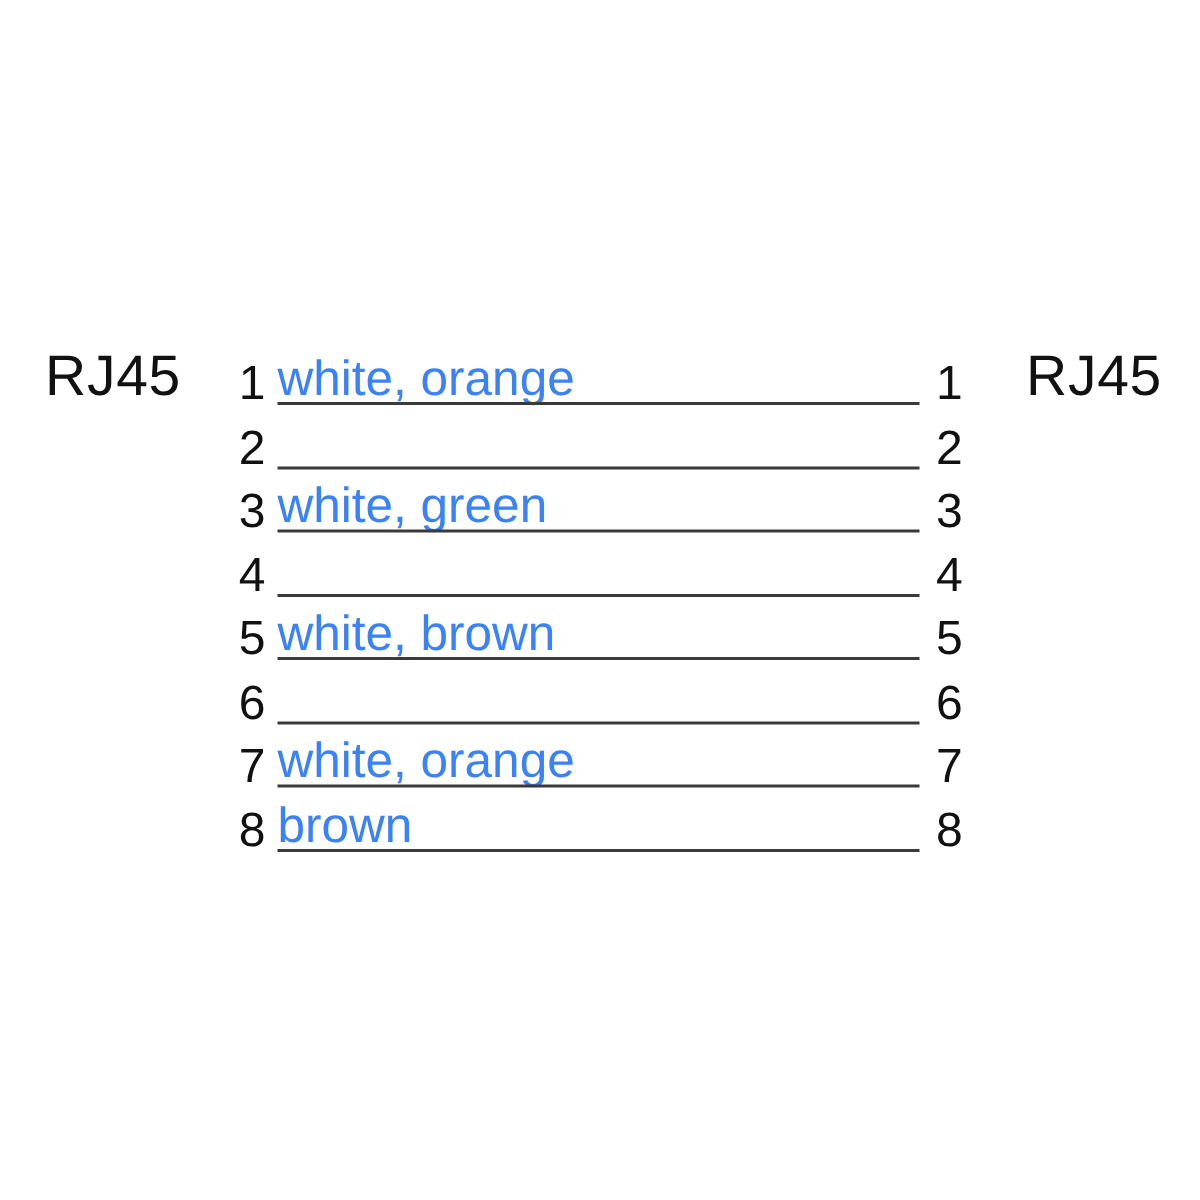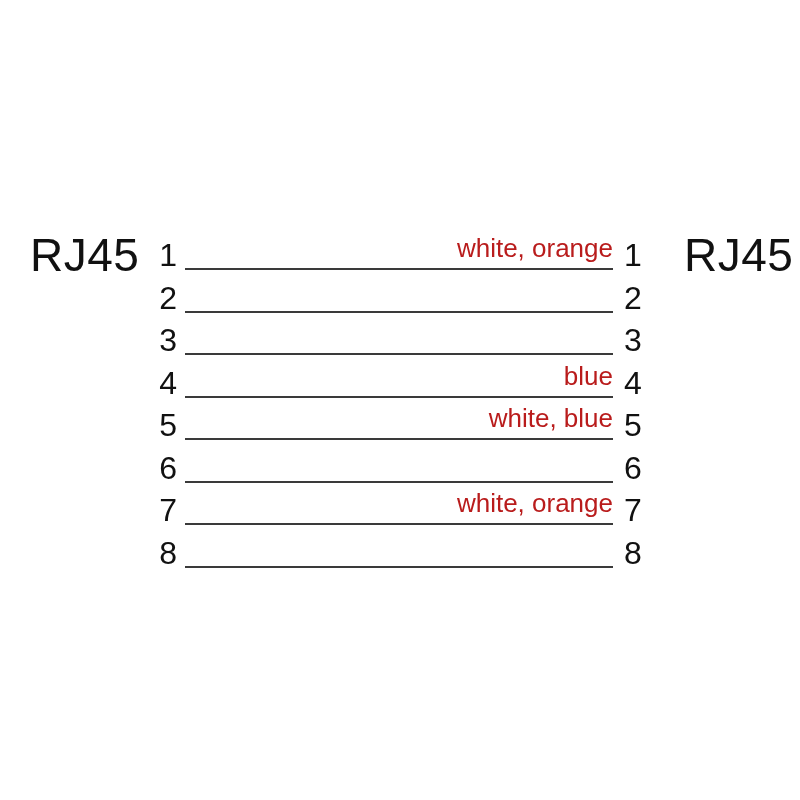--- a/index.html
+++ b/index.html
@@ -15,21 +15,21 @@
     position: relative;
     width: 800px;
     height: 800px;
     background: #ffffff;
     overflow: hidden;
   }
 
   
   .connector-label {
     position: absolute;
-    font-size: 46px;
+    font-size: 38px;
     font-weight: 400;
     color: #111111;
     letter-spacing: 0.5px;
     white-space: nowrap;
     line-height: 1;
   }
   #connector-left  { left: 30px;  top: 232px; }
   #connector-right { left: 684px; top: 232px; }
 
   
@@ -61,23 +61,23 @@
   }
   .pin-number.left  { left: 153px;  text-align: right;  width: 24px; }
   .pin-number.right { left: 624px;  text-align: left;   width: 30px; }
 
   
   .wire-label {
     position: absolute;
     left: 185px;
     width: 428px;
     top: -4px;
-    text-align: right;
-    font-size: 26px;
-    color: #b91c1c;
+    text-align: left;
+    font-size: 33px;
+    color: #3b82f6;
     line-height: 1;
     white-space: nowrap;
   }
 </style>
 </head>
 <body>
 
 <div id="canvas" style="background: rgb(255, 255, 255);">
 
   <div class="connector-label" id="connector-left">RJ45</div>
@@ -91,46 +91,47 @@
         <div class="wire-line" style="border-top-color: rgb(58, 58, 58);"></div>
         <div class="pin-number right">1</div>
       </div>
       <div class="pin-row" style="top: 281.5px;">
         <div class="pin-number left">2</div>
         <div class="wire-line" style="border-top-color: rgb(58, 58, 58);"></div>
         <div class="pin-number right">2</div>
       </div>
       <div class="pin-row" style="top: 324px;">
         <div class="pin-number left">3</div>
+        <div class="wire-label">white, green</div>
         <div class="wire-line" style="border-top-color: rgb(58, 58, 58);"></div>
         <div class="pin-number right">3</div>
       </div>
       <div class="pin-row" style="top: 366.5px;">
         <div class="pin-number left">4</div>
-        <div class="wire-label">blue</div>
         <div class="wire-line" style="border-top-color: rgb(58, 58, 58);"></div>
         <div class="pin-number right">4</div>
       </div>
       <div class="pin-row" style="top: 409px;">
         <div class="pin-number left">5</div>
-        <div class="wire-label">white, blue</div>
+        <div class="wire-label">white, brown</div>
         <div class="wire-line" style="border-top-color: rgb(58, 58, 58);"></div>
         <div class="pin-number right">5</div>
       </div>
       <div class="pin-row" style="top: 451.5px;">
         <div class="pin-number left">6</div>
         <div class="wire-line" style="border-top-color: rgb(58, 58, 58);"></div>
         <div class="pin-number right">6</div>
       </div>
       <div class="pin-row" style="top: 494px;">
         <div class="pin-number left">7</div>
         <div class="wire-label">white, orange</div>
         <div class="wire-line" style="border-top-color: rgb(58, 58, 58);"></div>
         <div class="pin-number right">7</div>
       </div>
       <div class="pin-row" style="top: 536.5px;">
         <div class="pin-number left">8</div>
+        <div class="wire-label">brown</div>
         <div class="wire-line" style="border-top-color: rgb(58, 58, 58);"></div>
         <div class="pin-number right">8</div>
       </div>
     </div>
 
 </div>
 
 </body></html>

